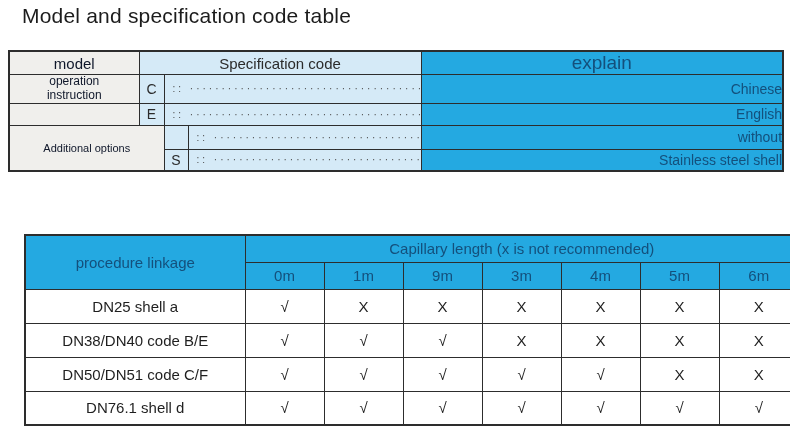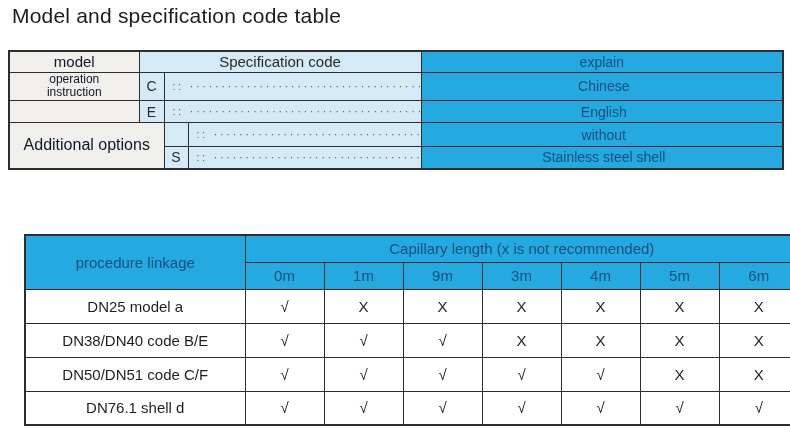--- a/index.html
+++ b/index.html
@@ -6,48 +6,48 @@
   html, body { background: #ffffff; }
   body {
     width: 790px; height: 435px;
     font-family: "Liberation Sans", sans-serif;
     position: relative;
     color: #1f1f1f;
   }
   .page { position: absolute; inset: 0; width: 790px; height: 435px; background: #fff; }
 
   .sec-title {
-    position: absolute; left: 12px;
+    position: absolute; left: 22px;
     font-size: 21px; font-weight: 400; color: #1c1c1c;
     letter-spacing: 0.2px; white-space: nowrap;
   }
   #title1 { top: 4px; }
   #title2 { top: 190px; }
 
   table { border-collapse: collapse; table-layout: fixed; }
   td, th { font-weight: 400; overflow: hidden; }
 
   
   #spec-table {
     position: absolute; left: 8px; top: 50px; width: 774px;
     border: 2px solid #2d2d2d;
   }
   #spec-table td { border: 1px solid #2d2d2d; }
   .cell-gray  { background: #f0efec; text-align: center; vertical-align: middle; color: #0f172a; }
   .cell-lblue { background: #d5eaf7; text-align: center; vertical-align: middle; color: #2b2b2b; }
-  .cell-cyan  { background: #24a9e1; color: #14507c; text-align: center; vertical-align: middle; padding-left: 4px; }
+  .cell-cyan  { background: #24a9e1; color: #14507c; text-align: right; vertical-align: middle; padding-left: 4px; }
   .h-model { font-size: 15px; height: 21px; }
   .h-spec  { font-size: 15px; height: 21px; margin-left: 27px; }
-  .h-explain { font-size: 14px; height: 21px; text-align: center; padding-left: 0; }
+  .h-explain { font-size: 19px; height: 21px; text-align: center; padding-left: 0; }
   .row-c td { height: 25px; }
   .row-e td { height: 22px; }
   .row-n td { height: 24px; }
   .row-s td { height: 22px; }
   .lbl-small { font-size: 12px; line-height: 1.15; white-space: pre-line; }
-  .lbl-mid   { font-size: 16px; }
+  .lbl-mid   { font-size: 11px; }
   .code-cell { font-size: 14px; }
   .dots-cell {
     background: #d5eaf7; color: #4d4d4d;
     font-size: 10px; letter-spacing: 3px;
     white-space: nowrap; overflow: hidden;
     padding-left: 8px; vertical-align: middle;
   }
   .explain-val { font-size: 14px; }
 
   
@@ -130,21 +130,21 @@
     <tr class="r-head2">
       <td class="head">0m</td>
       <td class="head">1m</td>
       <td class="head">9m</td>
       <td class="head">3m</td>
       <td class="head">4m</td>
       <td class="head">5m</td>
       <td class="head">6m</td>
     </tr>
     <tr class="r-body">
-      <td>DN25 model a</td>
+      <td>DN25 shell a</td>
       <td class="mark">√</td>
       <td class="mark">X</td>
       <td class="mark">X</td>
       <td class="mark">X</td>
       <td class="mark">X</td>
       <td class="mark">X</td>
       <td class="mark">X</td>
     </tr>
     <tr class="r-body">
       <td>DN38/DN40 code B/E</td>

